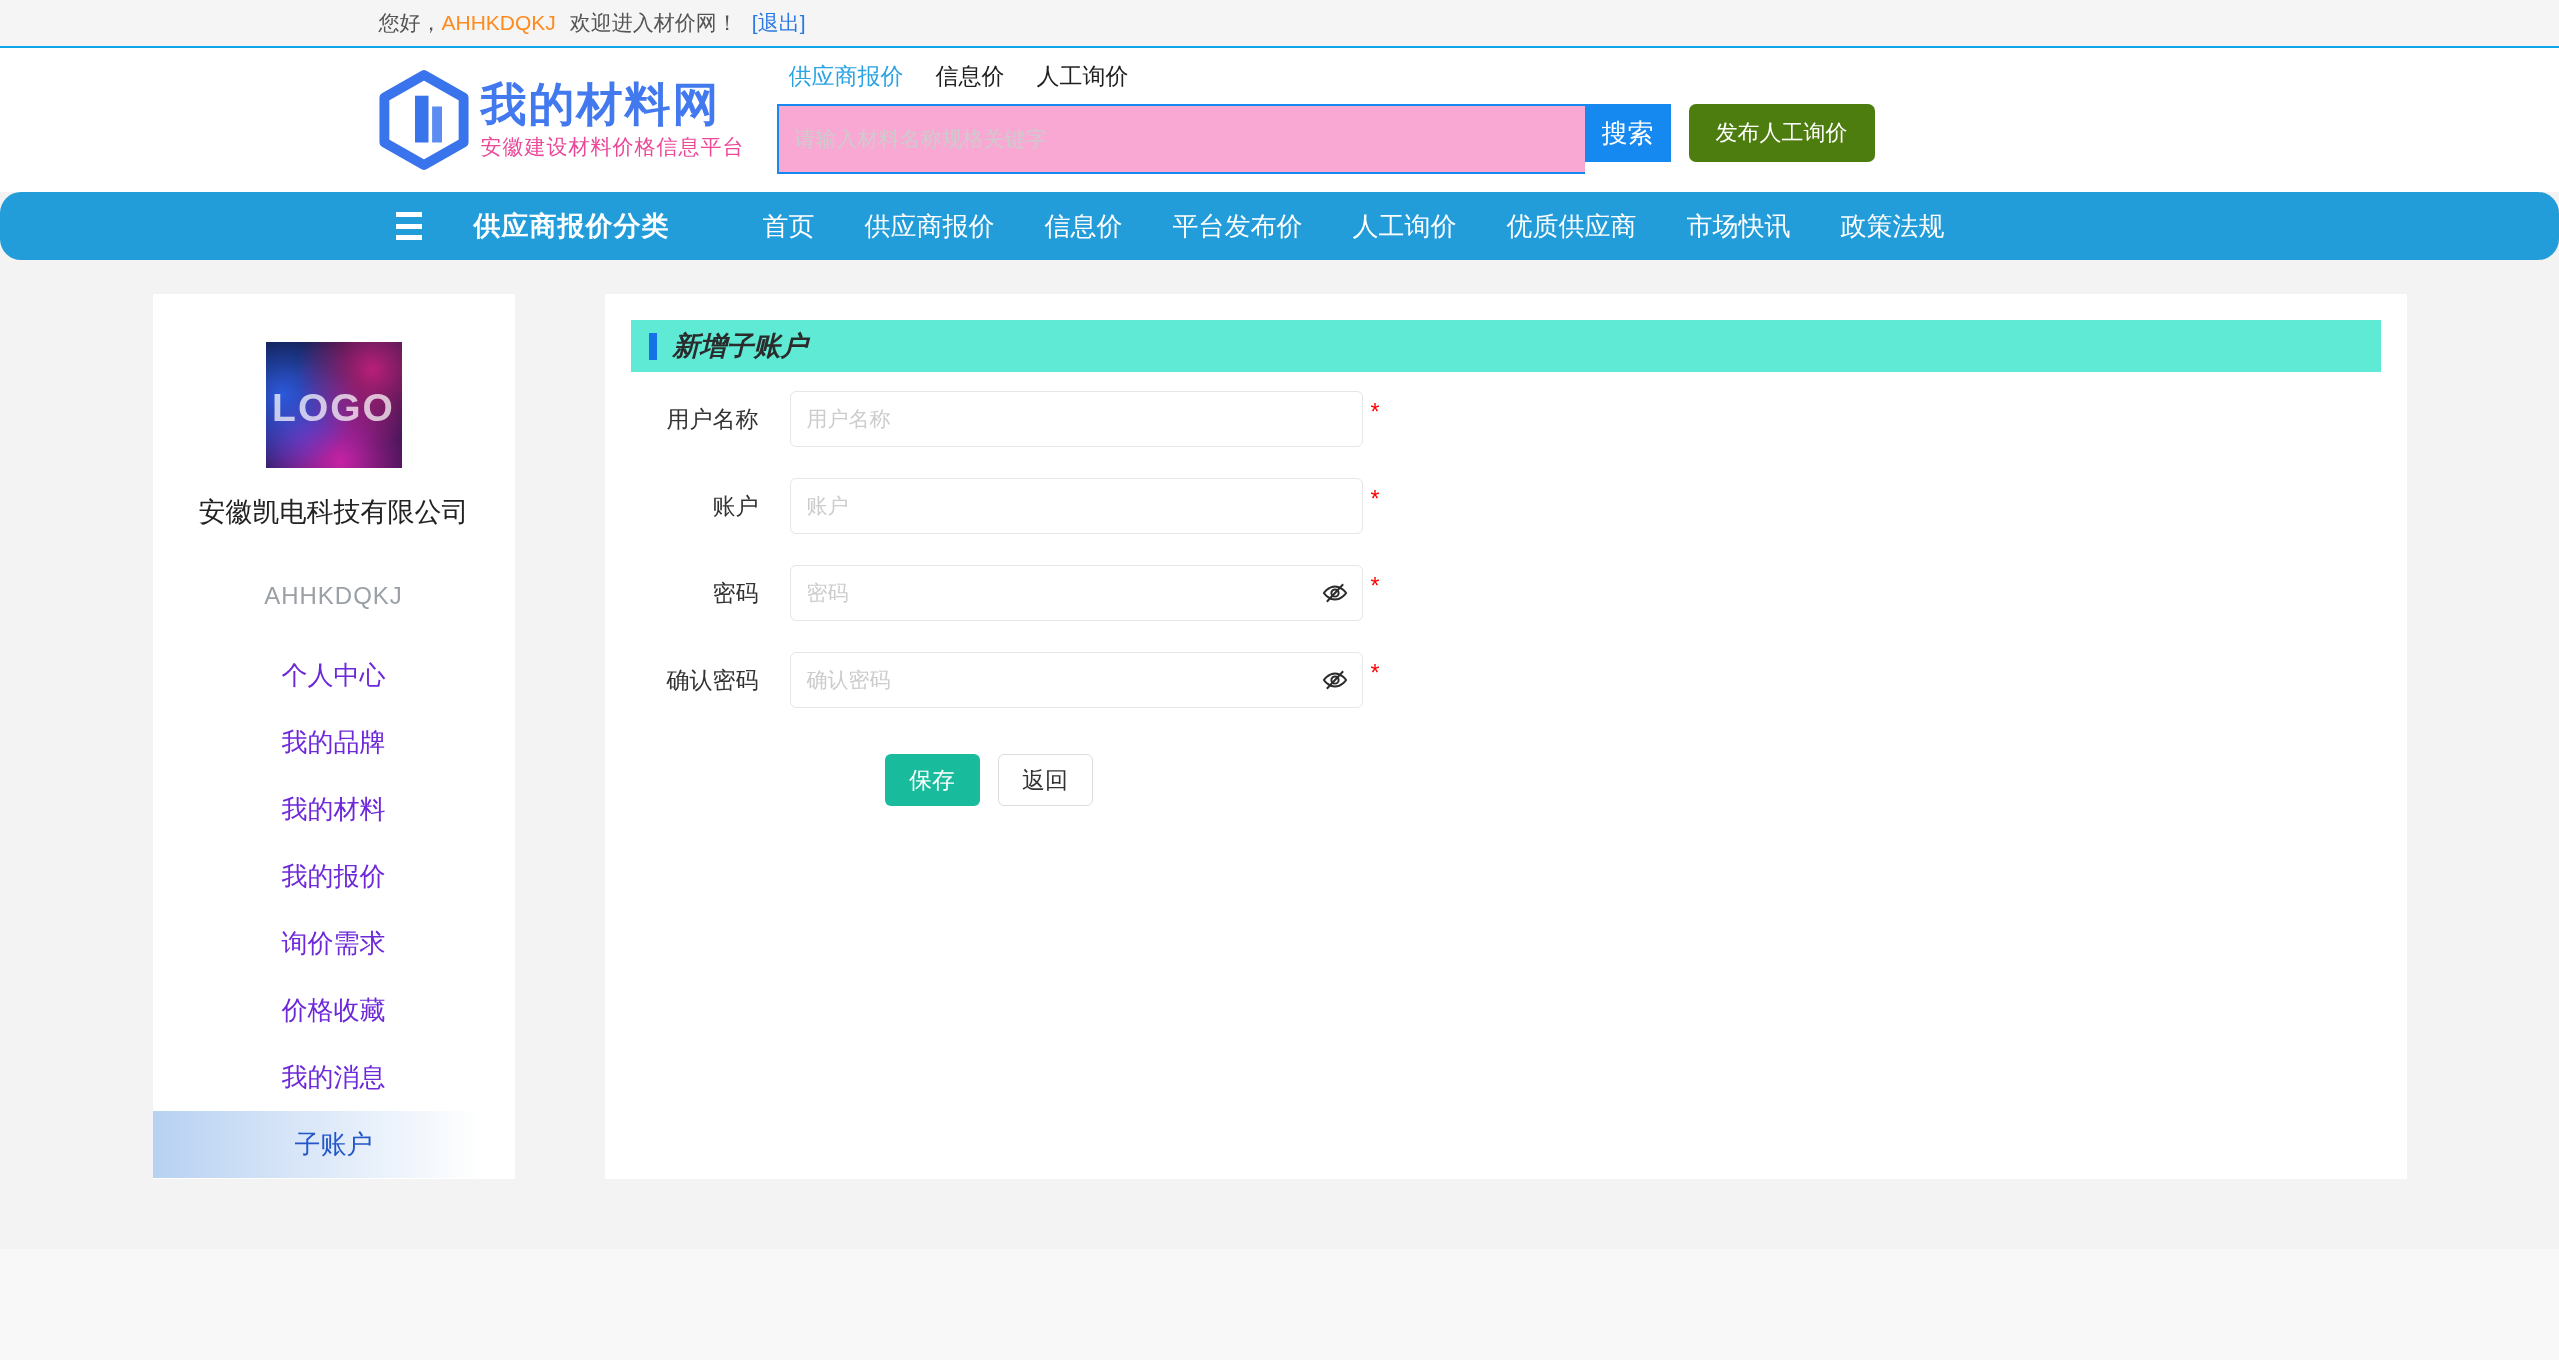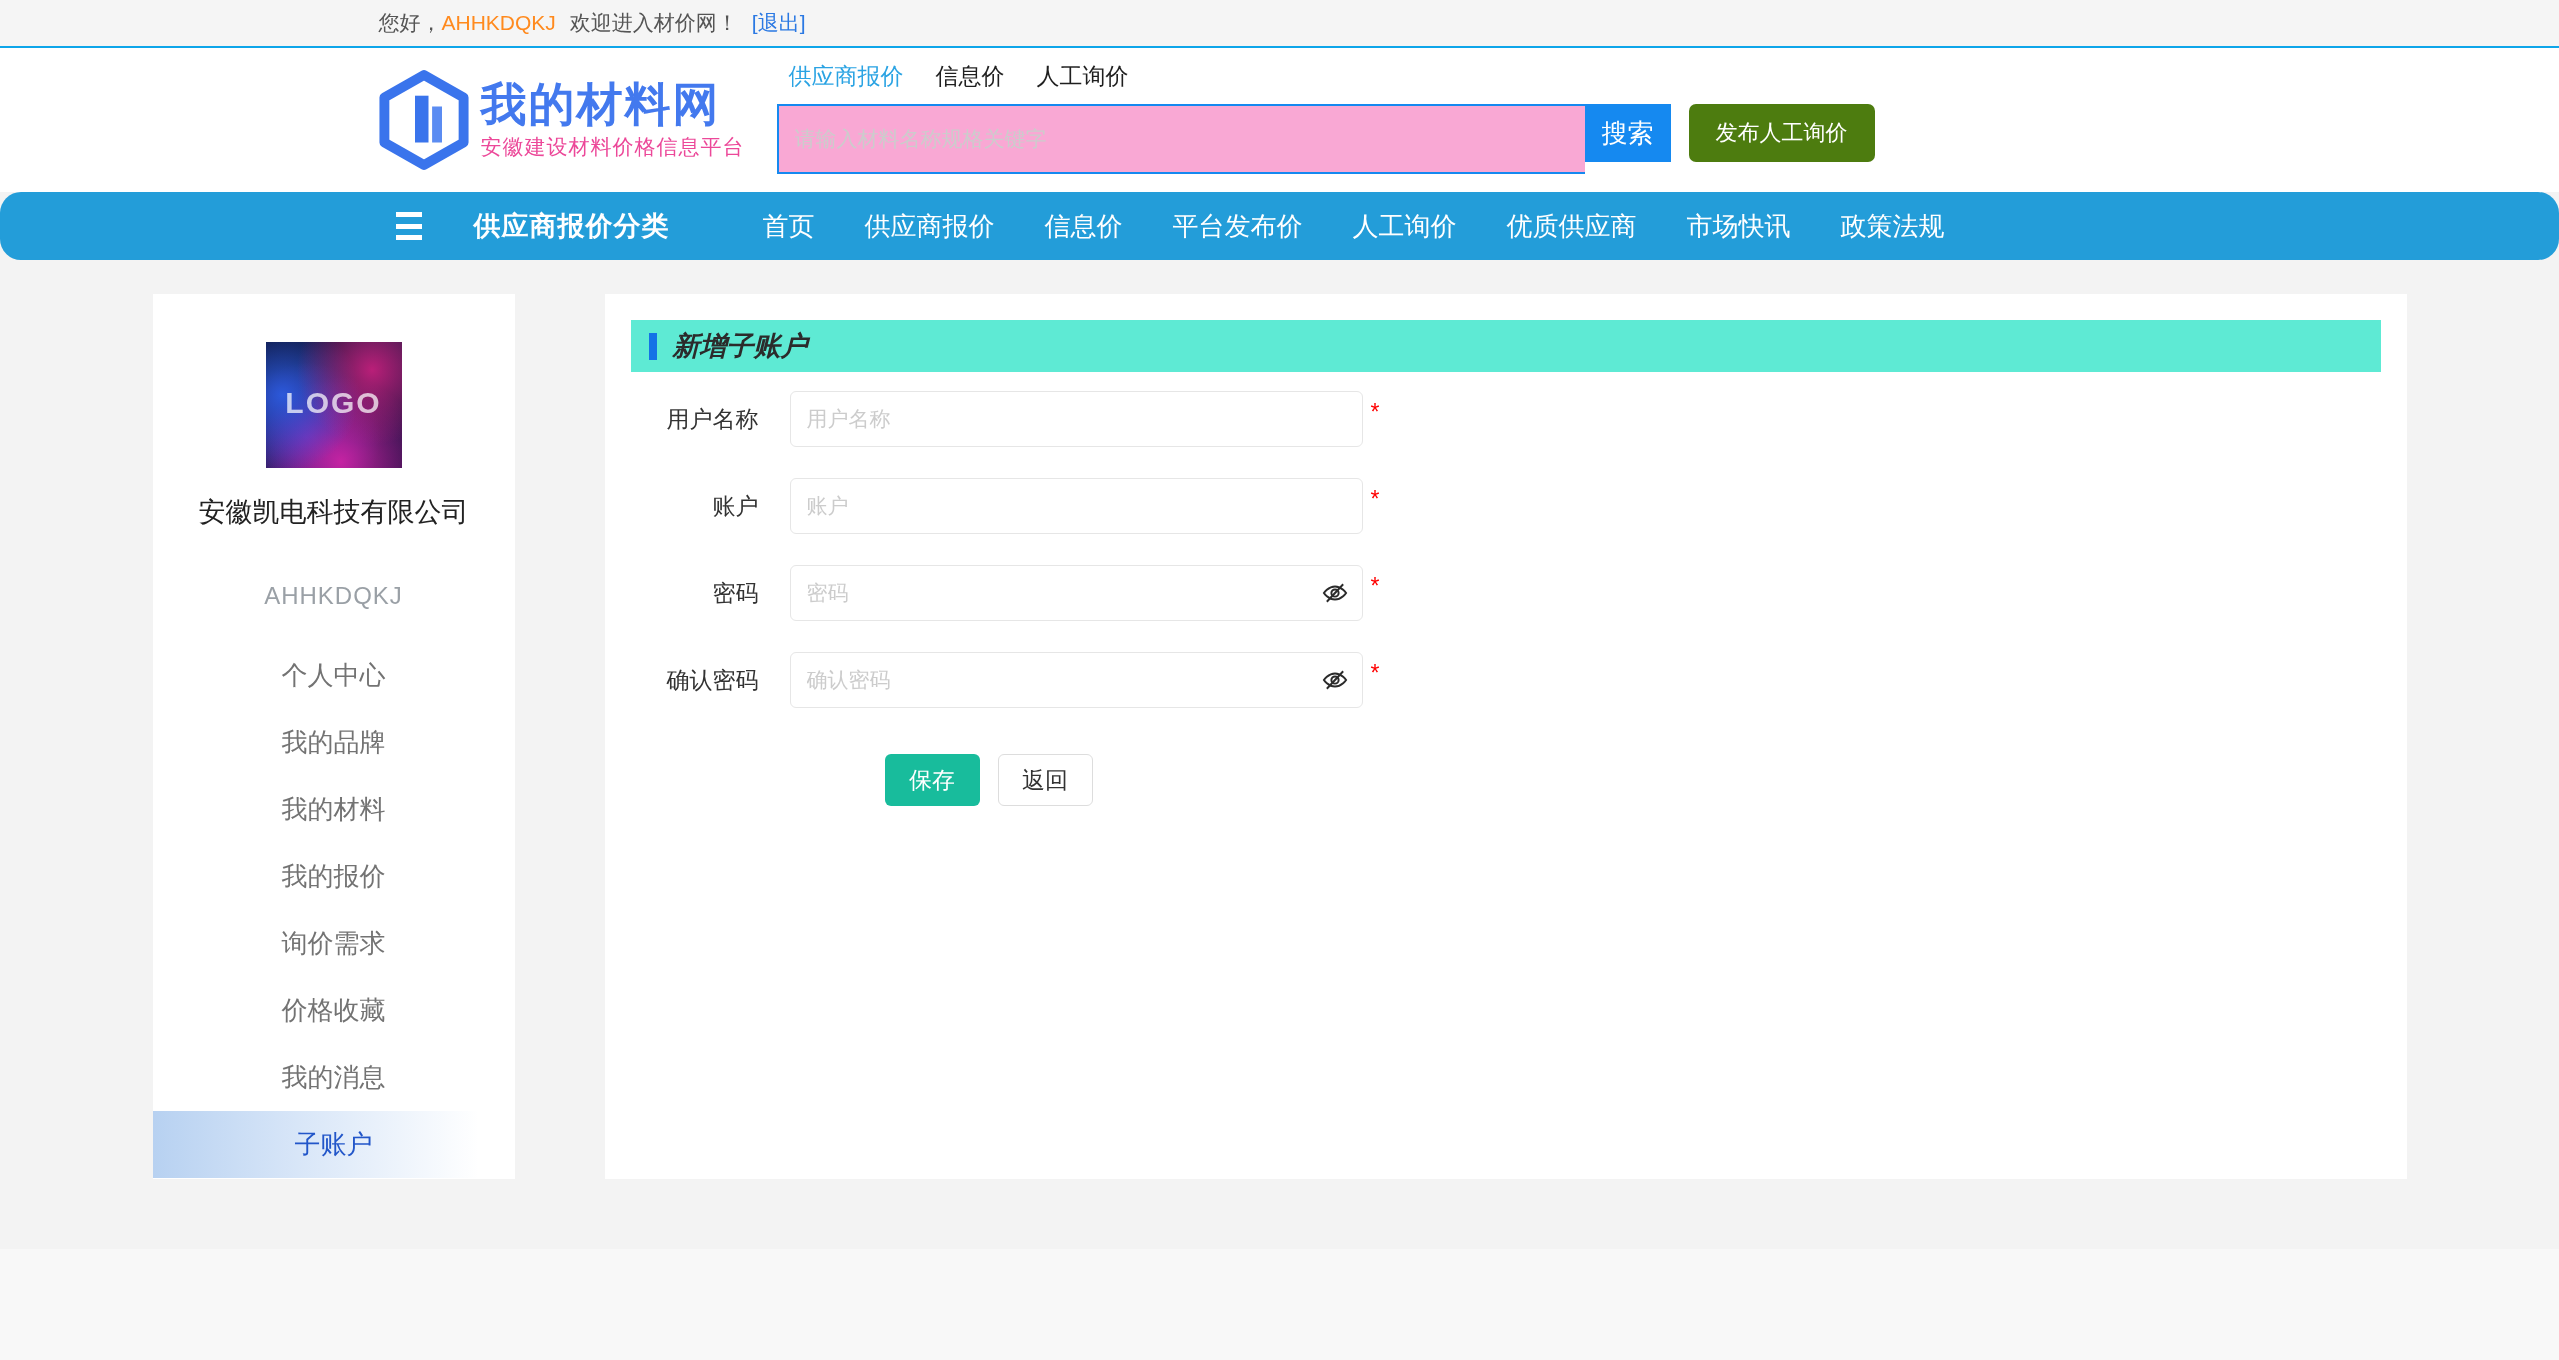--- a/index.html
+++ b/index.html
@@ -78,28 +78,28 @@
     width:136px; height:126px; margin:0 auto; position:relative; overflow:hidden;
     background:
       radial-gradient(circle at 78% 22%, rgba(214,32,130,.85), rgba(214,32,130,0) 52%),
       radial-gradient(circle at 12% 42%, rgba(44,92,225,.95), rgba(44,92,225,0) 55%),
       radial-gradient(circle at 55% 95%, rgba(205,35,165,.95), rgba(205,35,165,0) 60%),
       radial-gradient(circle at 30% 75%, rgba(90,40,200,.8), rgba(90,40,200,0) 55%),
       linear-gradient(135deg,#0a0f2e 0%,#131a40 45%,#2a1048 100%);
   }
   .side-logo-text {
     position:absolute; left:0; right:0; top:44px; text-align:center;
-    color:rgba(255,255,255,.72); font-size:30px; font-weight:bold; letter-spacing:2px;
+    color:rgba(255,255,255,.72); font-size:39px; font-weight:bold; letter-spacing:2px;
   }
   .side-company { text-align:center; margin-top:26px; font-size:27px; color:#222; }
   .side-account { text-align:center; margin-top:52px; font-size:24px; color:#9aa0a6; letter-spacing:1px; }
   .side-menu { margin-top:32px; }
   .side-item {
     height:67px; line-height:67px; text-align:center;
-    font-size:26px; color:#737373; cursor:pointer;
+    font-size:26px; color:#6d28d9; cursor:pointer;
   }
   .side-item.active {
     background:linear-gradient(90deg,#b7d1f1 0%,#d8e6f8 40%,rgba(255,255,255,0) 90%);
     color:#2256c9;
   }
 
   
   .main { flex:1; height:885px; padding:26px; }
   .main-titlebar { height:52px; background:#5eead4; display:flex; align-items:center;font-style:italic; }
   .title-accent { width:8px; height:27px; background:#1472e6; margin-left:18px; flex:none; }

